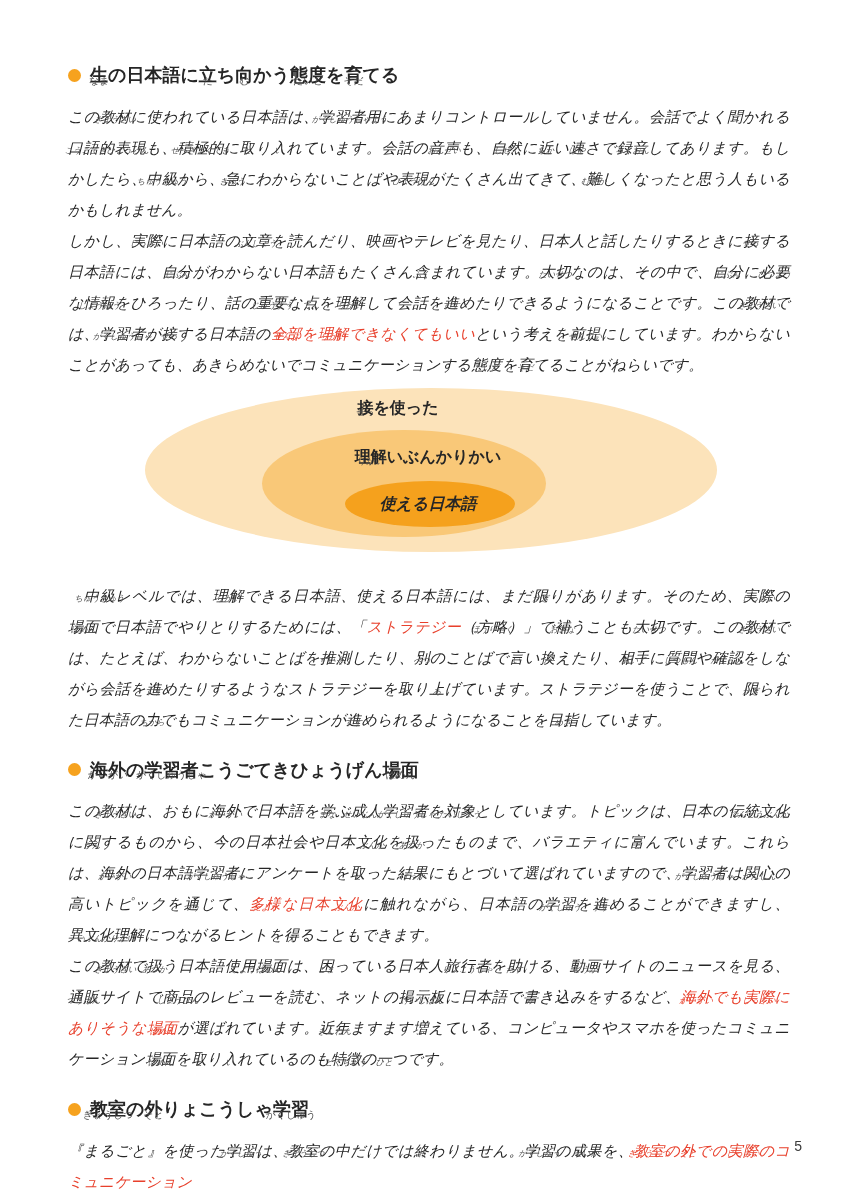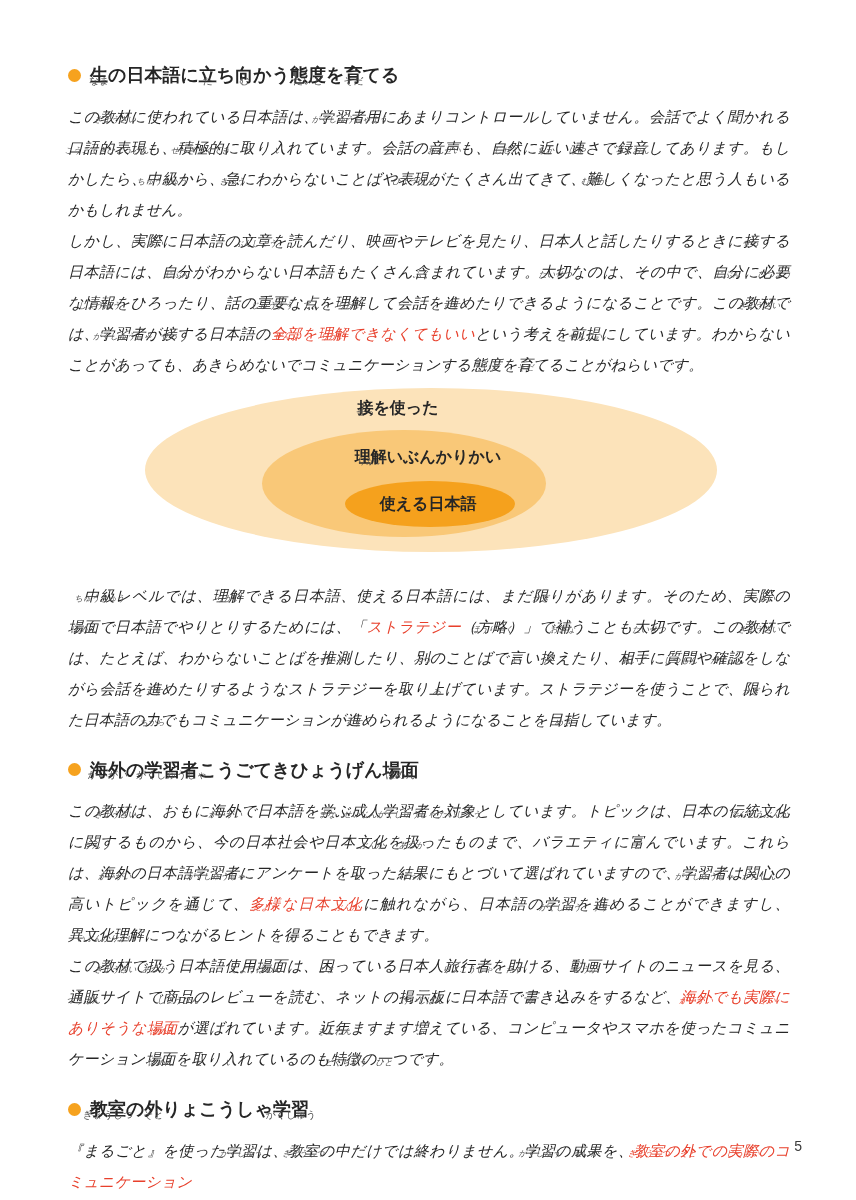--- a/index.html
+++ b/index.html
@@ -32,21 +32,21 @@
   .el.outer{left:77px;top:0;width:572px;height:164px;background:var(--ellipse-outer,#fce3ba);}
   .el.middle{left:194px;top:42px;width:284px;height:107px;background:var(--ellipse-middle,#f9c878);}
   .el.inner{left:277px;top:93px;width:170px;height:46px;background:var(--ellipse-inner,#f5a11d);}
   .dlabel{
     position:absolute;transform:translateX(-50%);
     font-size:16px;font-weight:bold;white-space:nowrap;line-height:1.2;
     color:var(--text,#262626);
   }
   .dlabel.l-outer{left:330px;top:10px;}
   .dlabel.l-middle{left:360px;top:59px;}
-  .dlabel.l-inner{left:360px;top:106px;}
+  .dlabel.l-inner{left:360px;top:106px;font-style:italic;}
   
   .pageno{position:absolute;right:54px;top:1138px;font-size:14px;color:#3a3a3a;}
 </style>
 </head>
 <body>
 
 <div class="page">
 
   <section>
     <h2 class="hd">

